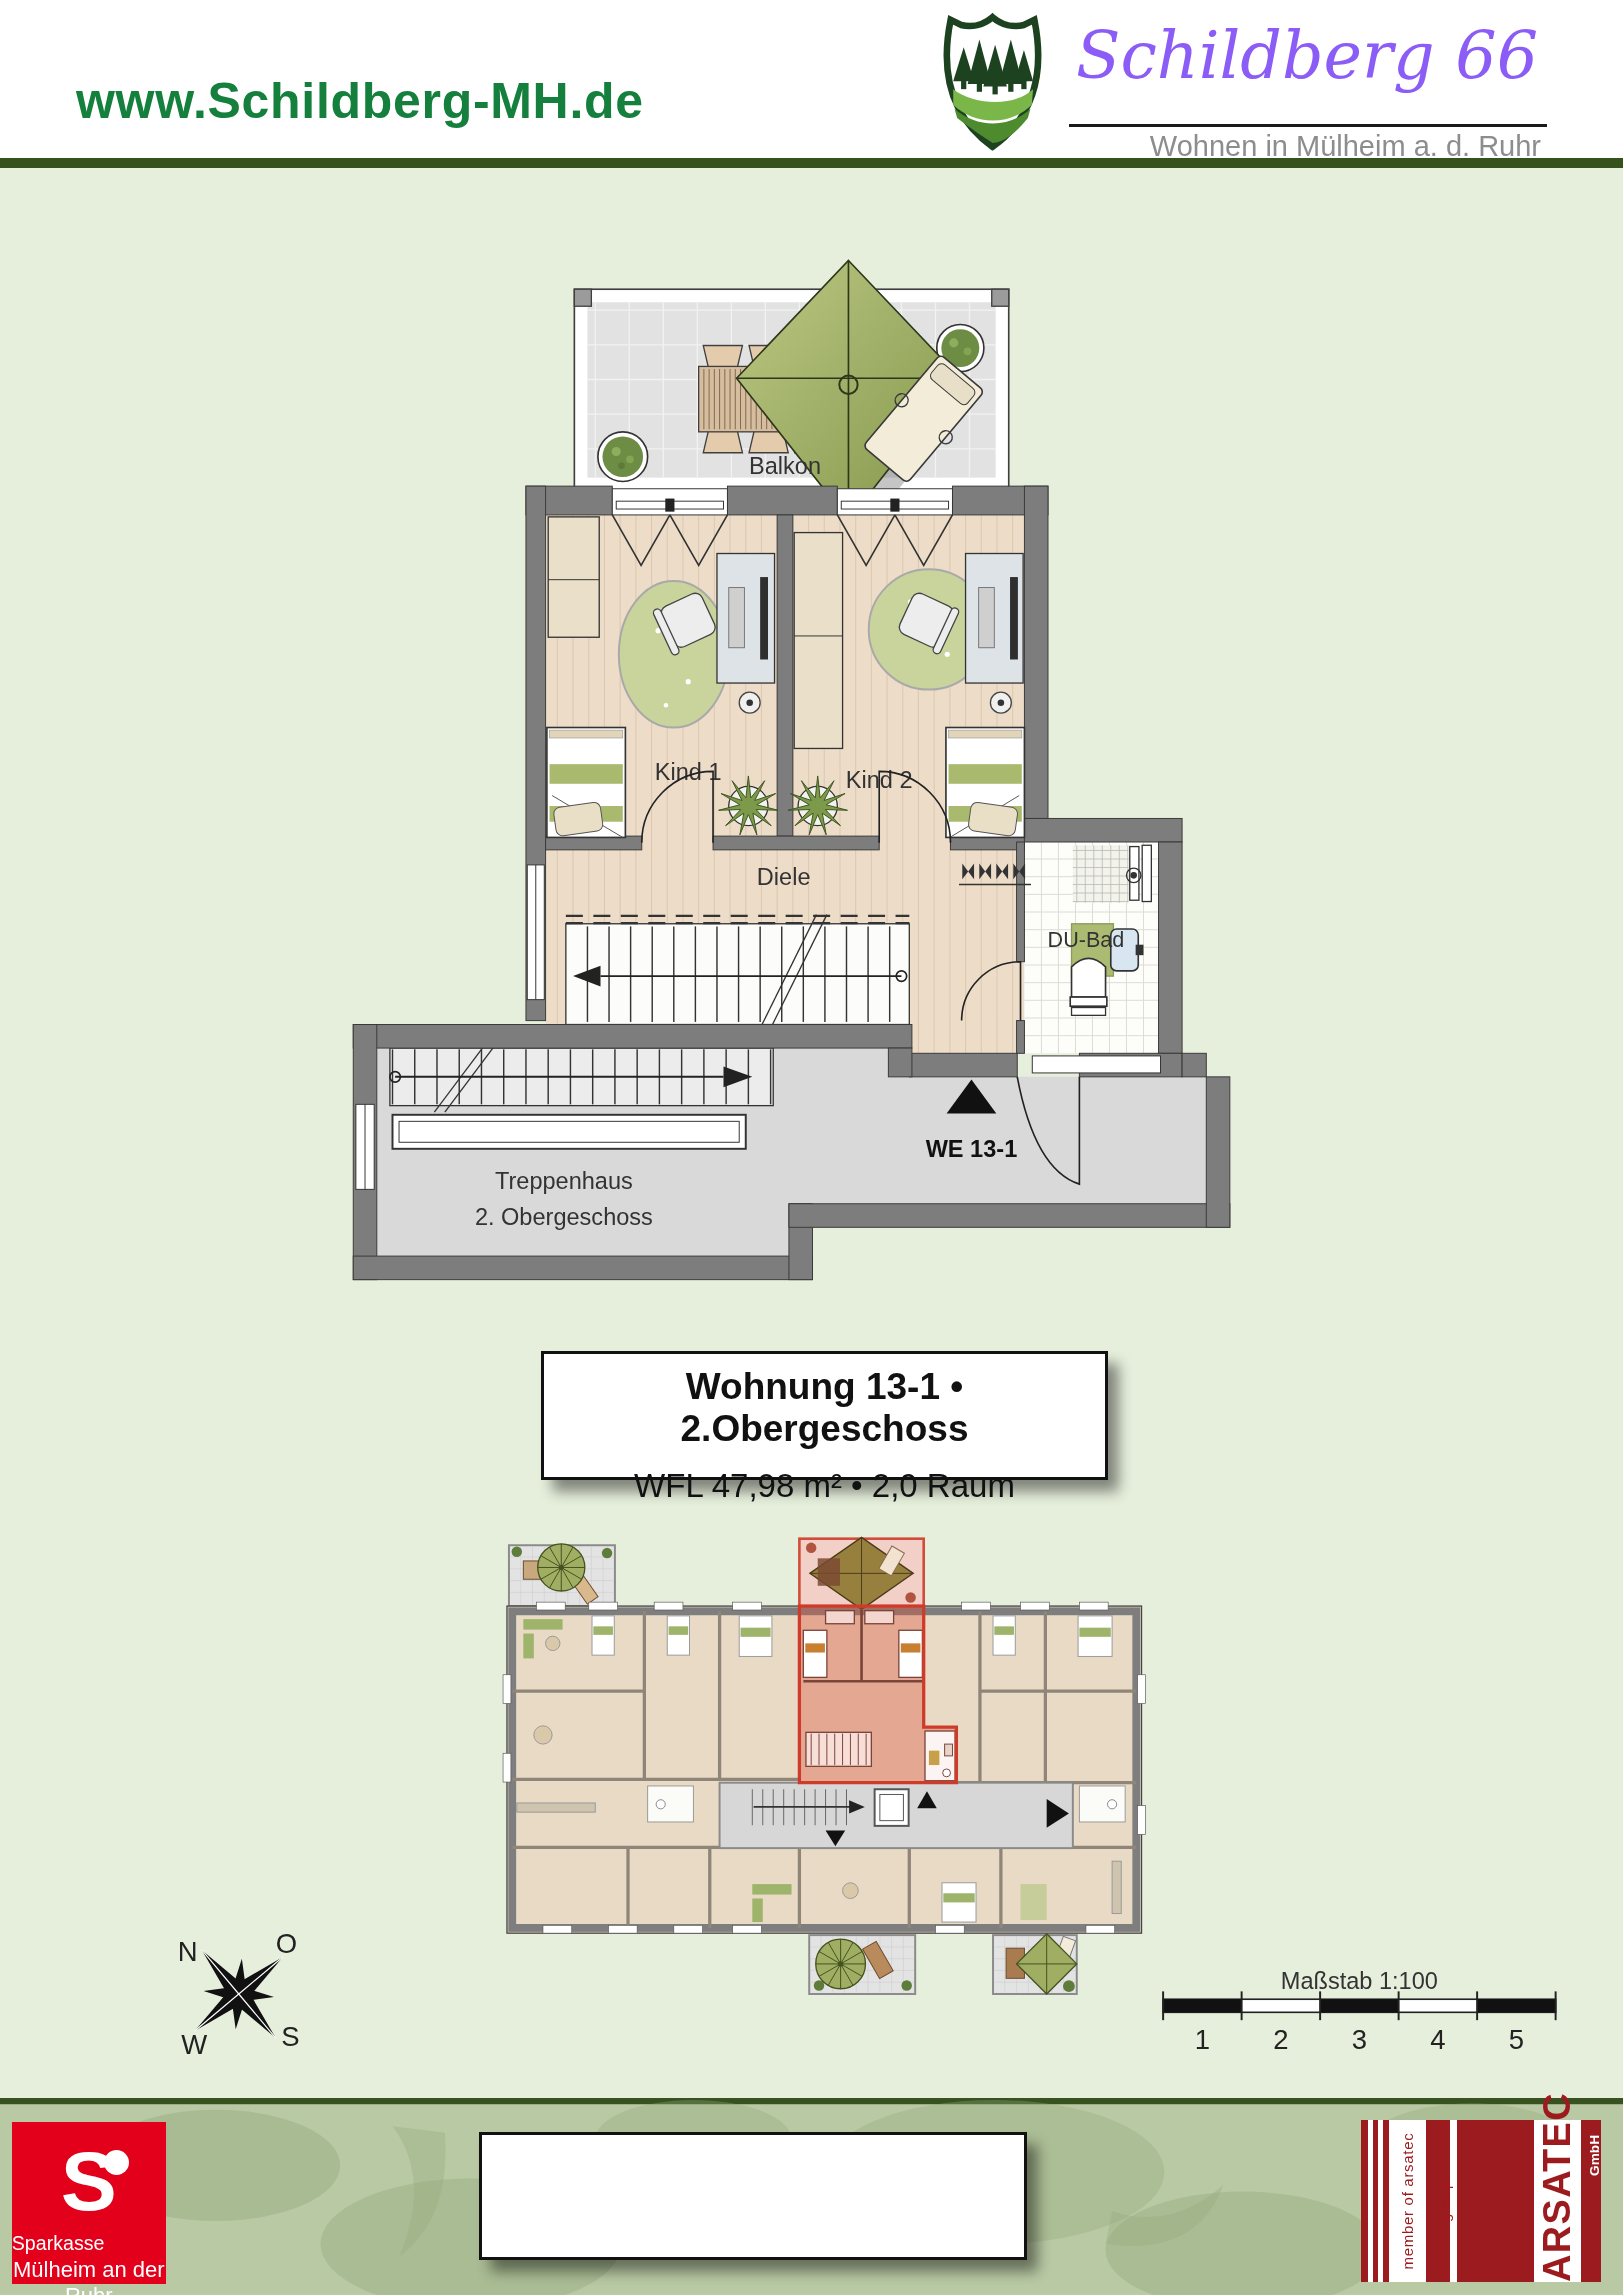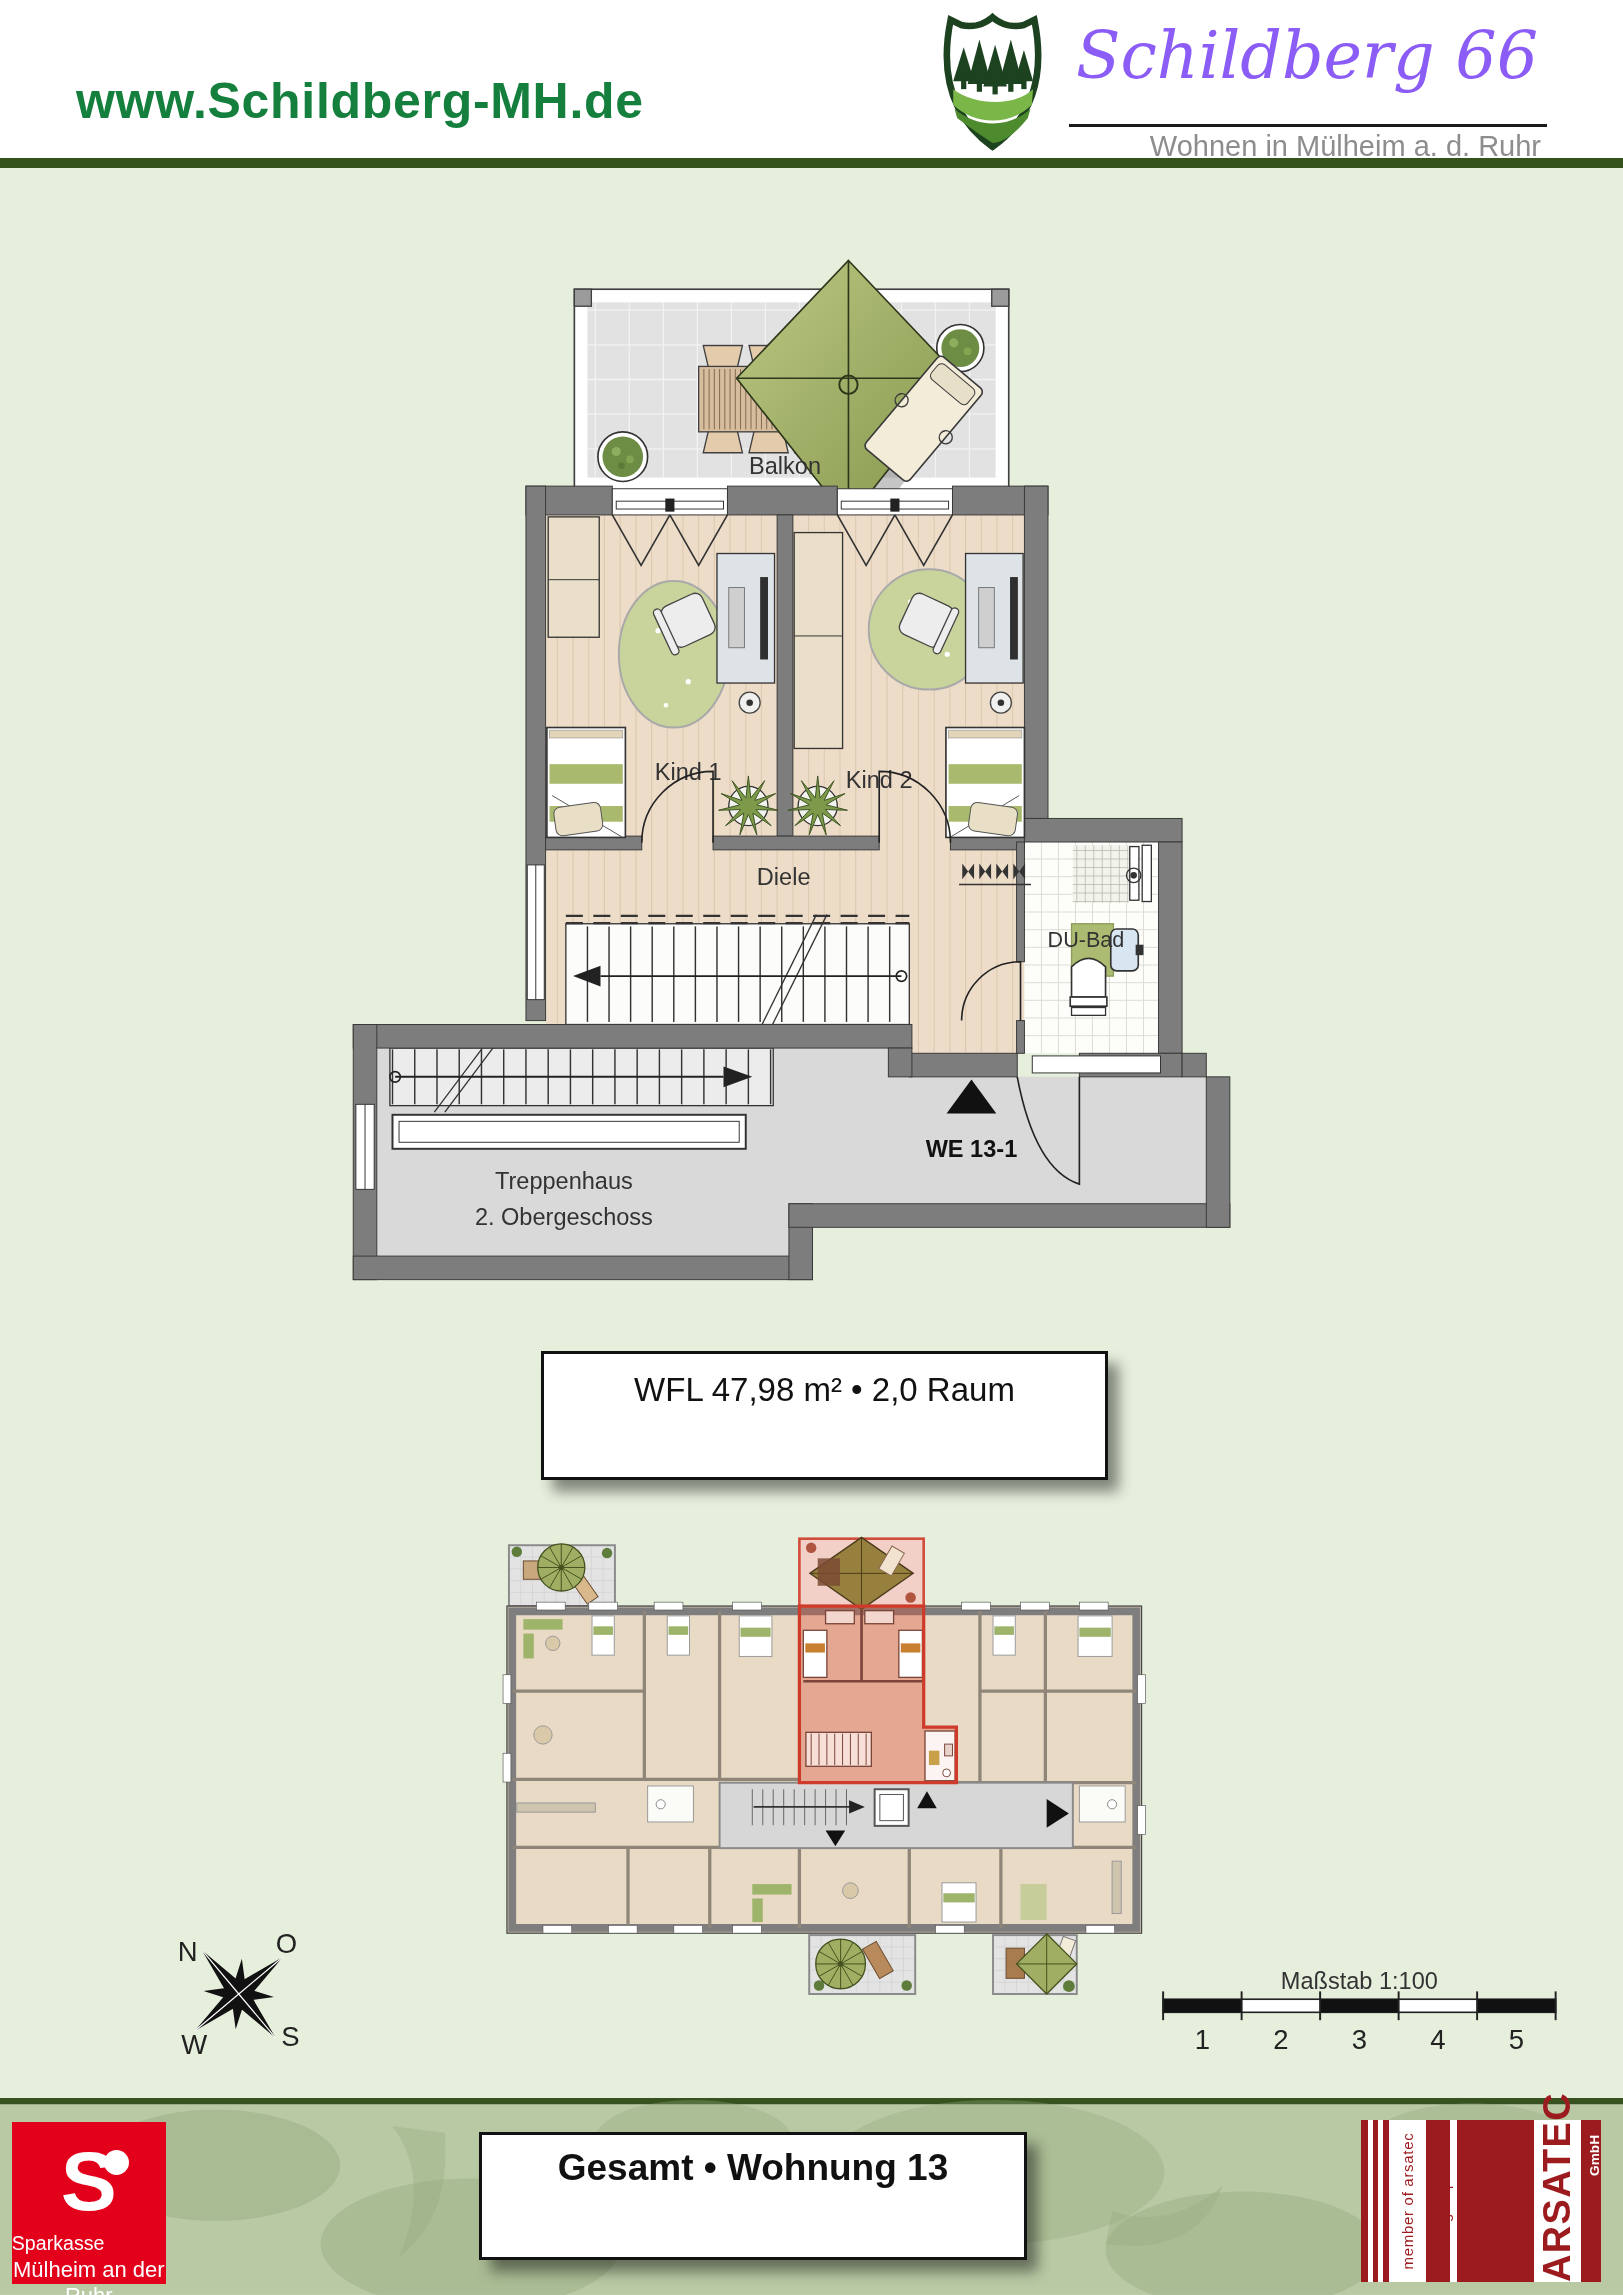--- a/index.html
+++ b/index.html
@@ -713,25 +713,25 @@
       <rect x="62" y="56" width="4" height="8"></rect>
       <rect x="72" y="54" width="4" height="8"></rect>
   </g>
 </svg>
 
 <div class="abs brand-name">Schildberg 66</div>
 <div class="abs brand-underline"></div>
 <div class="abs brand-tagline">Wohnen in Mülheim a. d. Ruhr</div>
 
 <div class="panel info-box">
+  <div class="t">Wohnung 13-1 • 2.Obergeschoss</div>
   <div class="s">WFL 47,98 m² • 2,0 Raum</div>
 </div>
 
 <div class="panel total-box">
-  <div class="t">Gesamt • Wohnung 13</div>
 </div>
 
 <div class="abs spk">
   <div class="abs spk-s">S</div>
   <div class="abs spk-dot"></div>
   <div class="abs spk-t1">Sparkasse</div>
   <div class="abs spk-t2">Mülheim an der Ruhr</div>
 </div>
 
 <div class="abs ars">

